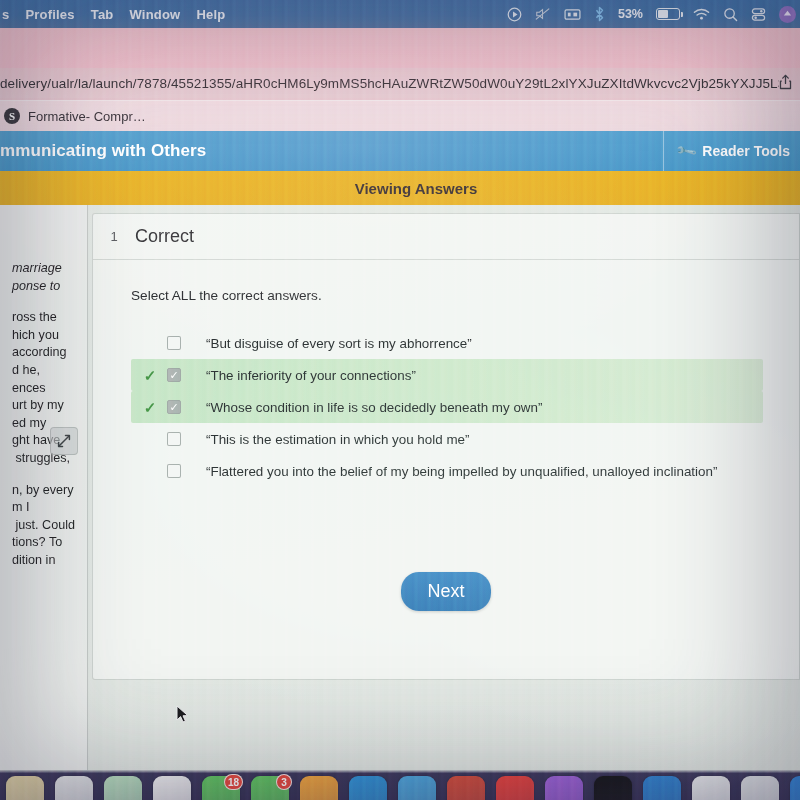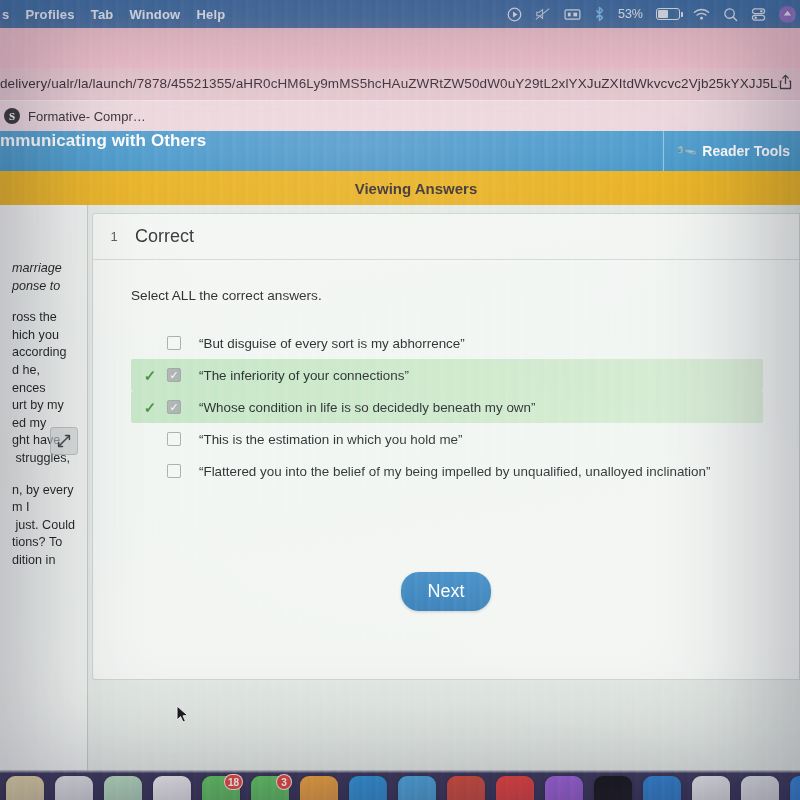--- a/index.html
+++ b/index.html
@@ -54,21 +54,21 @@
     position: absolute; top: 0; left: 0; right: 0; height: 28px;
     background: linear-gradient(180deg,#3e6fa8 0%, #3f6ea4 55%, #4a6f9e 100%);
     display: flex; align-items: center;
     color: #eef3fa; font-size: 13px;
     z-index: 30;
   }
   .mb-left { display:flex; align-items:center; gap:16px; padding-left: 2px; }
   .mb-left .mi { white-space: nowrap; font-weight: 600; letter-spacing:.2px;}
   .mb-right { margin-left:auto; display:flex; align-items:center; gap:13px; padding-right:4px; }
   .mb-right .ic { display:flex; align-items:center; opacity:.95; }
-  .batt-txt { font-size: 12.5px; font-weight: 400; }
+  .batt-txt { font-size: 12.5px; font-weight: 700; }
   .batt-body {
     width: 24px; height: 12px; border: 1.4px solid #e9eef6; border-radius: 3px;
     position: relative; display:inline-block;
   }
   .batt-body::after {
     content:''; position:absolute; right:-3.5px; top:3px; width:2px; height:5px;
     background:#e9eef6; border-radius:0 1px 1px 0;
   }
   .batt-fill { position:absolute; left:1.3px; top:1.3px; bottom:1.3px; width:10px; background:#eaf0f8; border-radius:1px; }
   .avatar-ic {
@@ -104,21 +104,21 @@
     background: #2f3136; color: #fff; font-size: 11px; font-weight: 700;
     display: flex; align-items: center; justify-content: center;
     font-family: "Liberation Serif", serif;
   }
   .tab-title { font-size: 13px; color: #2b2b30; text-align: right; }
 
   
   #coursebar {
     position: absolute; top: 131px; left: 0; right: 0; height: 40px;
     background: linear-gradient(180deg,#4a9ccd 0%, #3f93c6 100%);
-    display: flex; 
+    display: flex; align-items: center;
     z-index: 10;
     gap: 40px;
   }
   #course-title {
     color: #ffffff; font-size: 17px; font-weight: 600; letter-spacing: .1px;
     padding-left: 0px; white-space: nowrap;
   }
   #reader-tools {
     margin-left: auto; height: 100%; display:flex; align-items:center; gap:7px;
     padding: 0 10px 0 14px;
@@ -208,21 +208,21 @@
     border: 1px solid rgba(135,145,142,.75);
     border-radius: 2px;
     background: rgba(244,246,245,.55);
     display:flex;align-items:center;justify-content:center;
     font-size: 11px; color: #fff;
   }
   .cbox.checked {
     background: #a8b0ae; border-color: #9aa3a0;
   }
   .opt-label {
-    font-size: 13.4px; color: #23262a; margin-left: 8px; white-space: nowrap;
+    font-size: 13.4px; color: #23262a; margin-left: 15px; white-space: nowrap;
   }
 
   #next-wrap { position:absolute; left: 0; right: 0; top: 358px; display:flex; justify-content:center; }
   #next-btn {
     background: linear-gradient(180deg,#3f86c4 0%, #3679b6 100%);
     color: #fff; font-size: 18px;
     padding: 9px 26px; border-radius: 18px;
     border: none; box-shadow: 0 1px 3px rgba(0,0,0,.18);
   }
 

